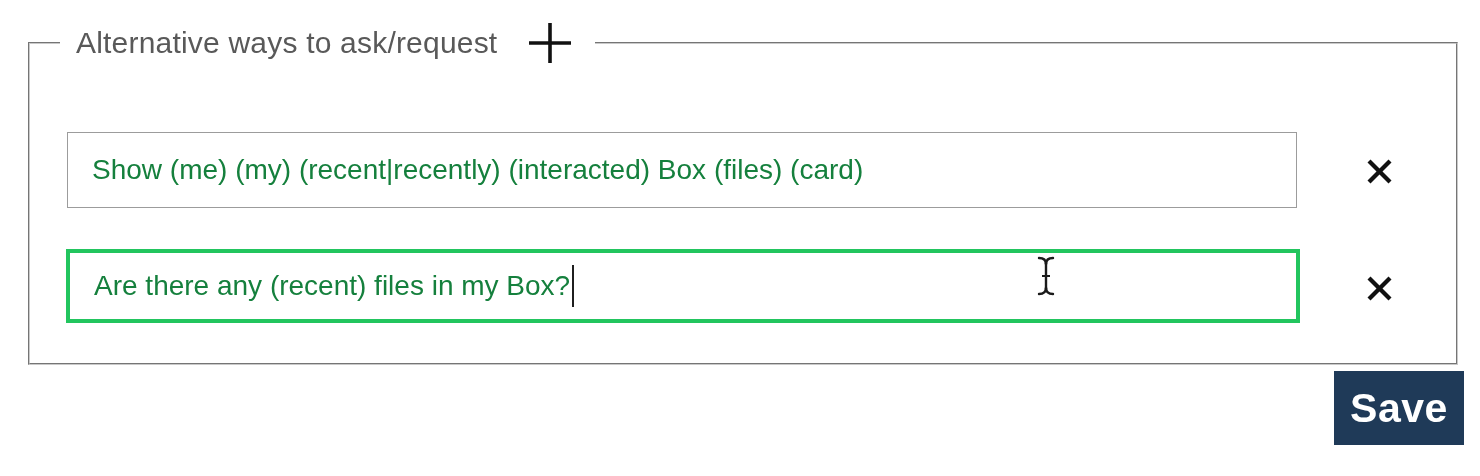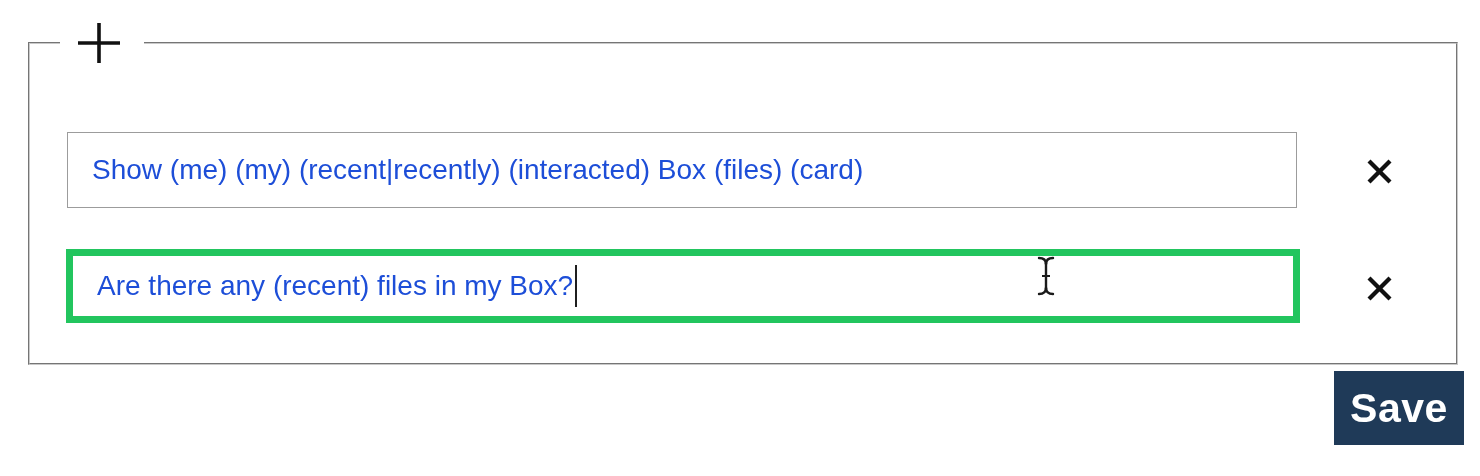--- a/index.html
+++ b/index.html
@@ -48,33 +48,33 @@
     cursor: pointer;
   }
   .textbox {
     position: absolute;
     display: flex;
     align-items: center;
     background: #ffffff;
     border: 1px solid #9c9c9c;
     padding: 0 24px;
     font-size: 28px;
-    color: #1d4ed8;
+    color: #15803d;
     white-space: nowrap;
     overflow: hidden;
     cursor: text;
   }
   .textbox.row1 {
     left: 67px; top: 132px;
     width: 1230px; height: 76px;
   }
   .textbox.row2 {
     left: 66px; top: 249px;
     width: 1234px; height: 74px;
-    border: 7px solid #22c55e;
+    border: 4px solid #22c55e;
     text-align: center;
   }
   .caret {
     display: inline-block;
     width: 2px;
     height: 42px;
     background: #1f1f1f;
     margin-left: 2px;
     flex: 0 0 auto;
   }
@@ -118,20 +118,21 @@
     cursor: pointer;
   }
 </style>
 </head>
 <body>
 
 <div class="canvas">
 
   <fieldset class="alt-fieldset">
     <legend class="alt-legend">
+      <span class="legend-text">Alternative ways to ask/request</span>
       <button class="add-btn" aria-label="Add alternative">
         <span style="display:inline-flex;">
           <svg width="44" height="44" viewBox="0 0 44 44">
             <line x1="1" y1="22" x2="43" y2="22" stroke="#111111" stroke-width="3.6"></line>
             <line x1="22" y1="2" x2="22" y2="42" stroke="#111111" stroke-width="3.6"></line>
           </svg>
         </span>
       </button>
     </legend>
   </fieldset>

